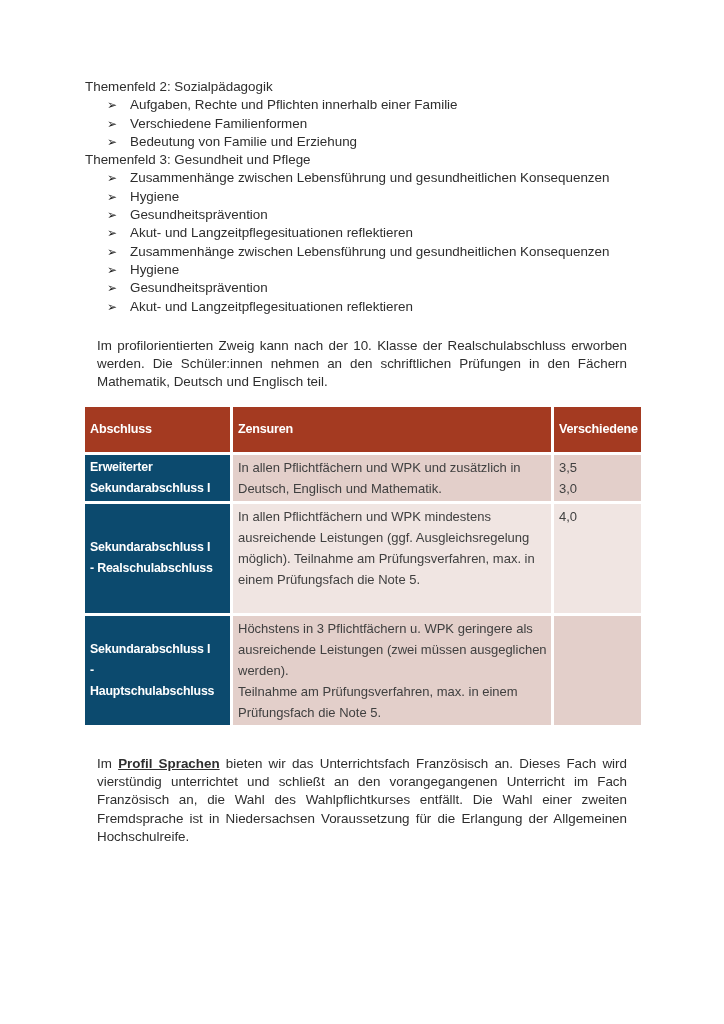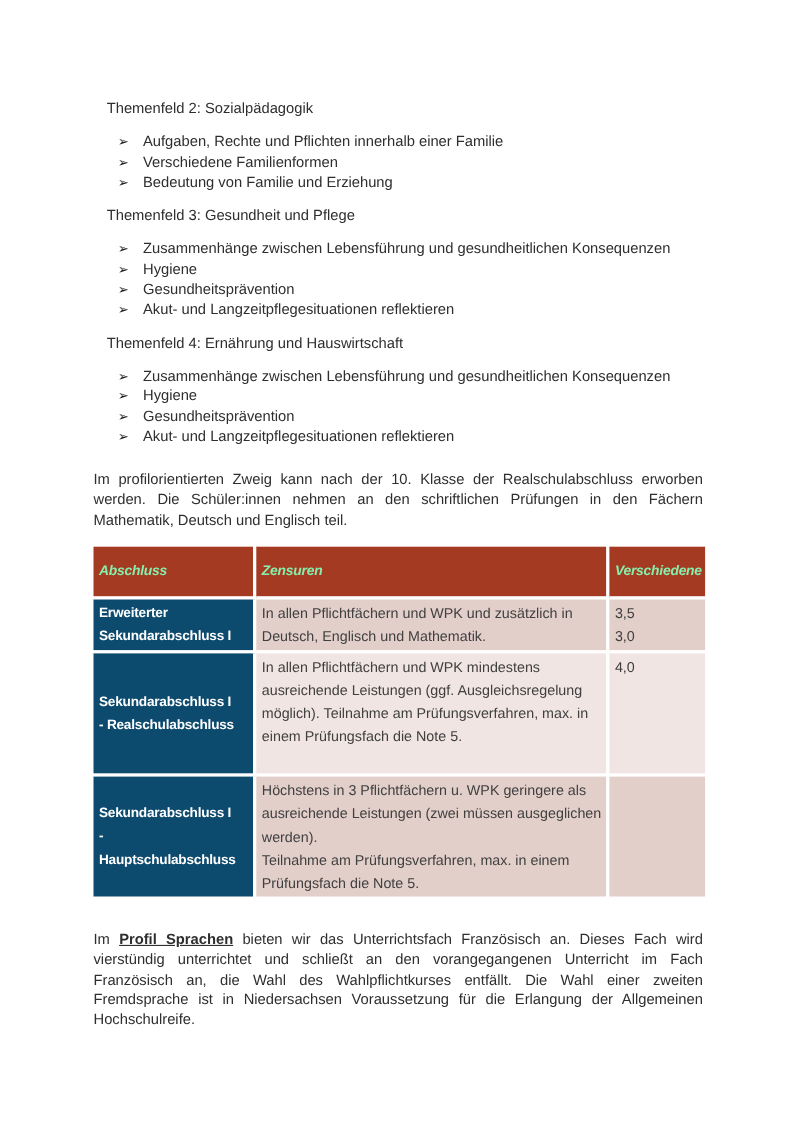--- a/index.html
+++ b/index.html
@@ -15,33 +15,33 @@
   }
   .page {
     position: absolute;
     left: 85px; top: 78px;
     width: 554px;
     font-size: 13.4px;
     line-height: 18.3px;
   }
 
   
-  .topic-title { margin: 12px; }
+  .topic-title { margin: 0; }
   ul.topic-list { list-style: none; margin: 0; padding: 0; }
   ul.topic-list li { display: flex; padding-left: 22px; }
   .li-arrow {
     flex: 0 0 23px;
     width: 23px;
     font-size: 12px;
     color: #1c1c1c;
   }
 
   
   .para {
-    margin: 0;
+    margin: 12px;
     text-align: justify;
   }
   .para-1 { margin-top: 21px; }
   .table-intro { margin-top: 28px; text-align: left; }
   .para-2 { margin-top: 27px; }
   .u { text-decoration: underline; font-weight: bold; }
 
   
   table.abschluss-table {
     margin-top: 12px;
@@ -53,28 +53,27 @@
   }
   .abschluss-table col.c1 { width: 148px; }
   .abschluss-table col.c2 { width: 321px; }
   .abschluss-table col.c3 { width: 90px; }
   .abschluss-table th, .abschluss-table td {
     border: 3px solid #ffffff;
     padding: 2px 4px 2px 5px;
   }
   .abschluss-table th {
     background: #a43a21;
-    color: #86efac;
+    color: #ffffff;
     text-align: left;
     vertical-align: middle;
     height: 48px;
     font-size: 12.6px;
     letter-spacing: -0.2px;
     white-space: nowrap;
-    font-style: italic;
   }
   td.cell-abschluss {
     background: #0c4a6e;
     color: #ffffff;
     font-weight: bold;
     font-size: 12.4px;
     letter-spacing: -0.2px;
     vertical-align: middle;
     white-space: pre-line;
     line-height: 21px;
@@ -132,21 +131,20 @@
     <li>
       <span class="li-arrow">➢</span>
       <span>Gesundheitsprävention</span>
     </li>
     <li>
       <span class="li-arrow">➢</span>
       <span>Akut- und Langzeitpflegesituationen reflektieren</span>
     </li>
   </ul>
 
-  <p class="topic-title">Themenfeld 4: Ernährung und Hauswirtschaft</p>
   <ul class="topic-list">
     <li>
       <span class="li-arrow">➢</span>
       <span>Zusammenhänge zwischen Lebensführung und gesundheitlichen Konsequenzen</span>
     </li>
     <li>
       <span class="li-arrow">➢</span>
       <span>Hygiene</span>
     </li>
     <li>

